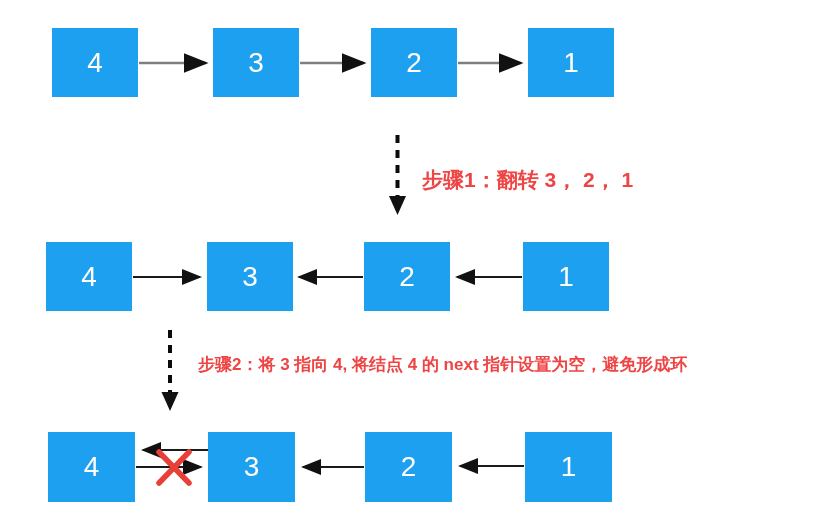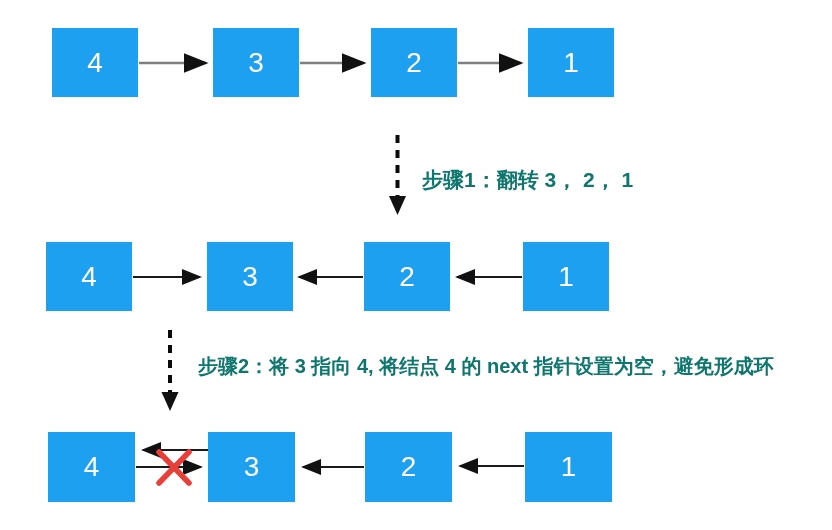--- a/index.html
+++ b/index.html
@@ -24,26 +24,26 @@
     font-size: 28px;
     font-weight: 400;
     display: flex;
     align-items: center;
     justify-content: center;
     user-select: none;
   }
   .node.r3 { width: 87px; height: 70px; }
   .step-label {
     position: absolute;
-    color: #0f766e;
+    color: #ef4444;
     font-weight: bold;
     white-space: nowrap;
   }
   .step-label.s1 { left: 422px; top: 166px; font-size: 21px; }
-  .step-label.s2 { left: 198px; top: 353px; font-size: 20px; }
+  .step-label.s2 { left: 198px; top: 353px; font-size: 17px; }
   svg.overlay {
     position: absolute;
     left: 0; top: 0;
     width: 832px;
     height: 530px;
     pointer-events: none;
   }
   .line-gray  { stroke: #7f7f7f; stroke-width: 2.5; }
   .line-black { stroke: #1a1a1a; stroke-width: 2; }
   .line-dashed { stroke: #0b0b0b; stroke-width: 4; stroke-dasharray: 8 7; }

